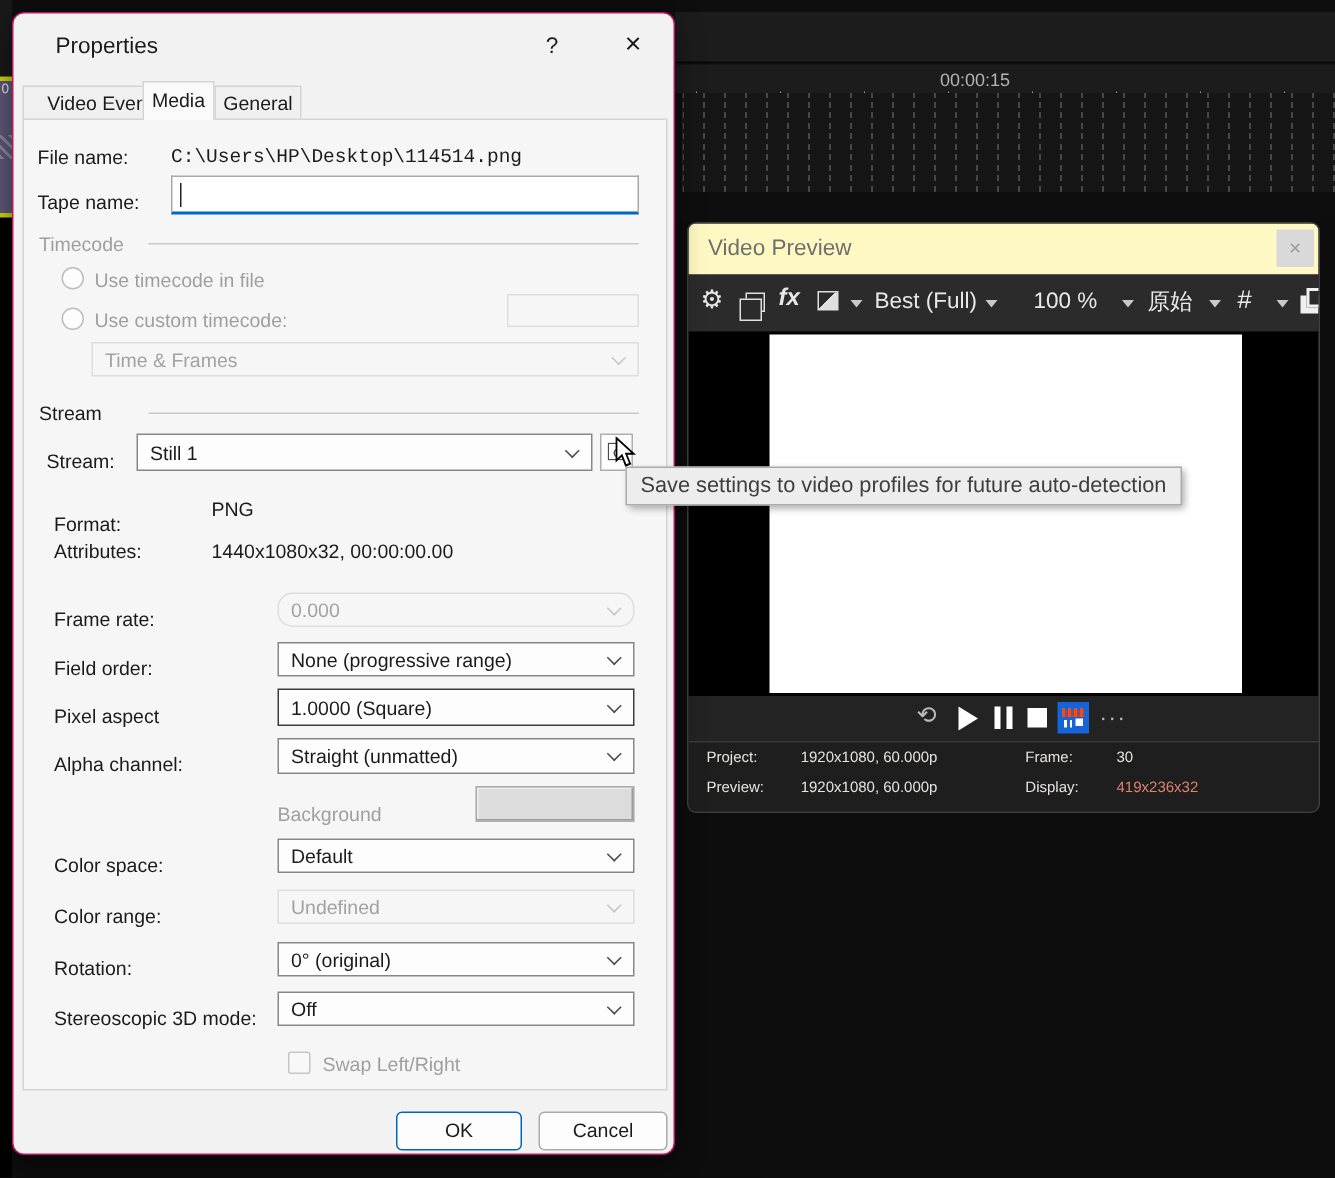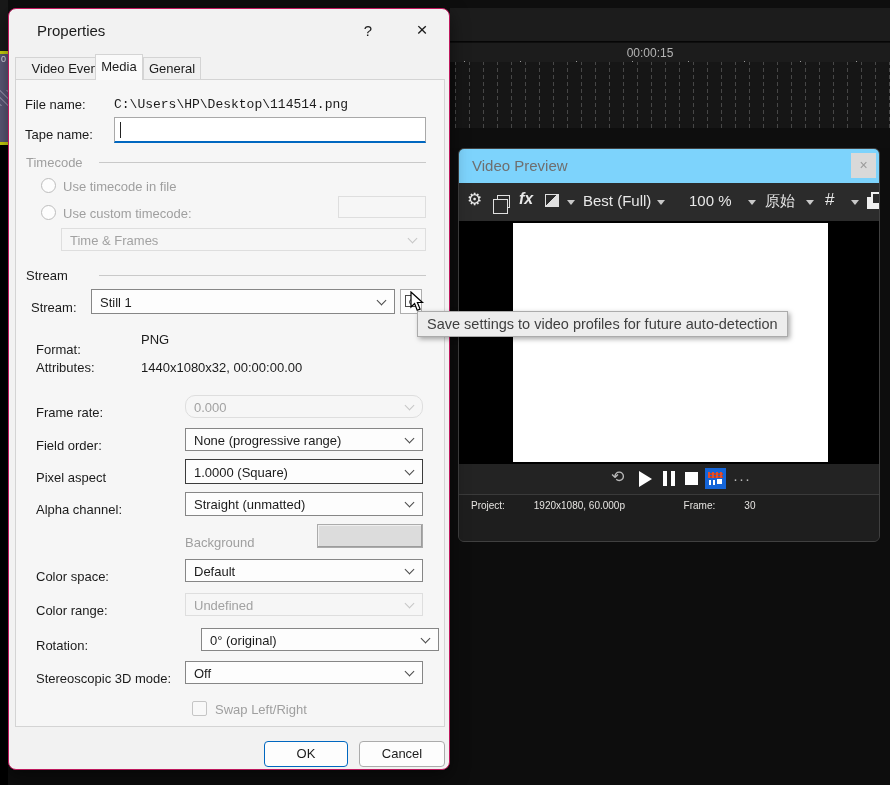--- a/index.html
+++ b/index.html
@@ -25,21 +25,21 @@
   .ls-top { left:0; top:0; width:8px; height:51px; background:#191919; }
   .ls-yel1 { left:0; top:51px; width:8px; height:3px; background:#cdd40e; }
   .ls-purple { left:0; top:54px; width:8px; height:88px; background:#5d5878; color:#e6e6f0; font-size:9px; padding-left:1px; }
   .ls-pattern { left:0; top:90px; width:8px; height:16px;
     background:repeating-linear-gradient(45deg,#8a84a0 0 2px,#5d5878 2px 5px); }
   .ls-yel2 { left:0; top:142px; width:8px; height:3px; background:#cdd40e; }
 
   
   .pv { left:458px; top:148px; width:422px; height:394px; background:#232323; border:1px solid #404040;
     border-radius:6px; overflow:hidden; z-index:10; }
-  .pv-title { left:0; top:0; width:100%; height:34px; background:#7dd3fc; }
+  .pv-title { left:0; top:0; width:100%; height:34px; background:#fef9c3; }
   .pv-title-text { left:13px; top:8px; font-size:15px; color:#6f6f6f; }
   .pv-close { left:392px; top:4px; width:25px; height:25px; background:#d9d9d9; color:#9a9a9a;
     font-size:14px; text-align:center; line-height:24px; }
   .pv-toolbar { left:0; top:34px; width:100%; height:38px; background:#2b2b2b; color:#e8e8e8; font-size:15px; }
   .tb-item { position:absolute; top:9px; color:#e8e8e8; }
   .caret { position:absolute; width:0; height:0; border-left:4px solid transparent; border-right:4px solid transparent;
     border-top:5px solid #c9c9c9; top:17px; }
   .gear { font-size:17px; top:6px; }
   .ic-copy { width:13px; height:13px; border:1.5px solid #e0e0e0; top:12px; }
   .ic-copy::after { content:""; position:absolute; left:-5px; top:3px; width:13px; height:13px;
@@ -176,20 +176,26 @@
     </span>
     <span class="abs tr-item ic-dots" style="left:274px;">···</span>
   </div>
   <div class="abs pv-status">
     <div class="st-row" style="top:5px;">
       <span class="st-lbl" style="width:60px;">Project:</span>
       <span style="display:inline-block;width:147px;">1920x1080, 60.000p</span>
       <span class="st-lbl" style="width:58px;">Frame:</span>
       <span>30</span>
     </div>
+    <div class="st-row" style="top:25px;">
+      <span class="st-lbl" style="width:60px;">Preview:</span>
+      <span style="display:inline-block;width:147px;">1920x1080, 60.000p</span>
+      <span class="st-lbl" style="width:58px;">Display:</span>
+      <span class="st-red">419x236x32</span>
+    </div>
   </div>
 </div>
 
 <div class="abs tooltip">Save settings to video profiles for future auto-detection</div>
 
 <div class="abs cursor">
   <svg width="15" height="21" viewBox="0 0 15 21">
     <polygon points="1,1 1,16 4.6,12.6 7.2,19.3 10.1,18.1 7.4,11.5 12.5,11.5" fill="#ffffff" stroke="#000000" stroke-width="1.2"></polygon>
   </svg>
 </div>
@@ -276,21 +282,21 @@
       <span class="chev"></span>
   </div>
 
   <span class="lbl" style="left:27px; top:594px;">Color range:</span>
   <div class="dd disabled" style="left:176px; top:584px; width:238px; height:23px;">
     <span class="val">Undefined</span>
       <span class="chev"></span>
   </div>
 
   <span class="lbl" style="left:27px; top:629px;">Rotation:</span>
-  <div class="dd" style="left:192px; top:619px; width:238px; height:23px;">
+  <div class="dd" style="left:176px; top:619px; width:238px; height:23px;">
     <span class="val">0° (original)</span>
       <span class="chev"></span>
   </div>
 
   <span class="lbl" style="left:27px; top:662px;">Stereoscopic 3D mode:</span>
   <div class="dd" style="left:176px; top:652px; width:238px; height:23px;">
     <span class="val">Off</span>
       <span class="chev"></span>
   </div>
 

